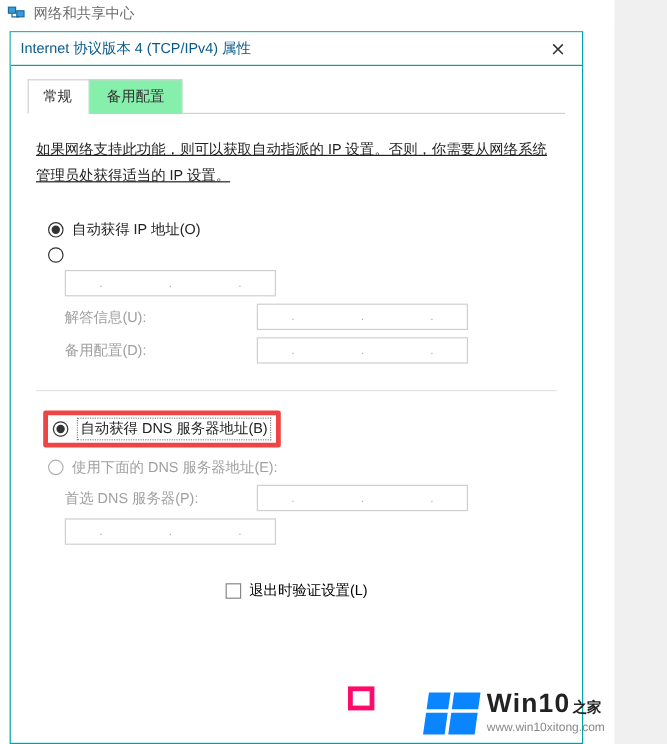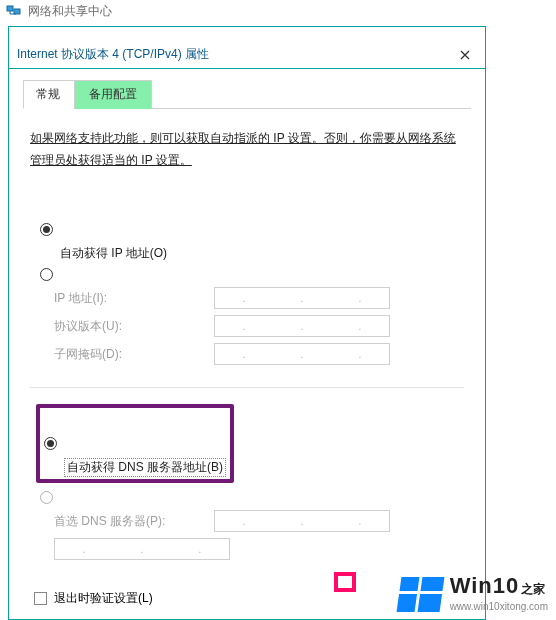--- a/index.html
+++ b/index.html
@@ -1,44 +1,44 @@
 <!DOCTYPE html>
 <html><head>
 <meta charset="utf-8">
 <style>
   * { box-sizing: border-box; }
   html, body { margin:0; padding:0; font-family: "Microsoft YaHei", "Segoe UI", sans-serif; font-size:12px; background:#f0f0f0; }
-  .desktop { width:556px; height:620px; position:relative; background:#fff; overflow:hidden; }
+  .desktop { width:512px; height:620px; position:relative; background:#fff; overflow:hidden; }
   .parent-bar { height:22px; display:flex; align-items:center; padding:2px 6px; background:#fff; color:#6b6b6b; font-size:12px; }
   .parent-bar .icon { margin-right:6px; }
   .dialog { position:absolute; left:8px; top:26px; width:478px; height:594px; background:#fff; border:1px solid #00a2a2; }
-  .titlebar { height:28px; background:#fff; border-bottom:1px solid #00a2a2; display:flex; align-items:center; padding:0 8px; color:#1a4a7a;margin-top:14px; }
+  .titlebar { height:28px; background:#fff; border-bottom:1px solid #00a2a2; display:flex; align-items:center; padding:0 8px; color:#1a4a7a; }
   .titlebar .title { flex:1; font-size:12px; color:#0a5a8a; }
   .close-btn { width:40px; height:28px; display:flex; align-items:center; justify-content:center; font-size:14px; color:#333; cursor:pointer; margin-right:-8px; }
   .body { padding:10px 14px 14px 14px; height:calc(100% - 28px); position:relative; }
   .tabs { display:flex; border-bottom:1px solid #d0d0d0; margin-bottom:0; }
   .tab { padding:5px 14px; border:1px solid #d0d0d0; border-bottom:none; margin-right:-1px; background:#86efac; font-size:12px; color:#333; cursor:pointer; position:relative; top:1px; }
   .tab.active { background:#fff; border-bottom:1px solid #fff;padding-left:12px; }
   .tab-panel { border:1px solid transparent; padding:14px 6px 6px 6px; }
   .desc { line-height:1.8; color:#222; margin:4px 0 14px 0;text-decoration:underline; }
   .group { padding:6px 4px 10px 4px; }
   .radio-row { display:flex; align-items:center; margin:6px 0; padding-left:6px; }
   .radio { width:13px; height:13px; border:1px solid #333; border-radius:50%; display:inline-flex; align-items:center; justify-content:center; margin-right:7px; background:#fff; }
   .radio.checked::after { content:""; width:7px; height:7px; background:#333; border-radius:50%; }
   .radio.disabled { border-color:#b0b0b0; }
-  .radio-label { color:#222;margin-top:48px; }
+  .radio-label { color:#222; }
   .radio-label.disabled { color:#a0a0a0; }
   .field-row { display:flex; align-items:center; margin:6px 0 6px 20px; }
   .field-label { width:160px; color:#a0a0a0; }
   .ip-input { width:176px; height:22px; border:1px solid #cfcfcf; background:#fff; display:flex; align-items:center; justify-content:space-around; color:#b0b0b0; font-size:10px; }
   .ip-input span { display:inline-block; width:4px; text-align:center; }
-  .highlight-box { border:4px solid #701a75; border-radius:2px; padding:2px 4px; display:inline-flex; align-items:center; margin:4px 0 2px 2px; }
+  .highlight-box { border:4px solid #ef4444; border-radius:2px; padding:2px 4px; display:inline-flex; align-items:center; margin:4px 0 2px 2px; }
   .highlight-box .radio-label { border:1px dotted #888; padding:0 2px; }
   .divider { border-top:1px solid #e3e3e3; margin:6px 0; }
-  .bottom-row { display:flex; align-items:center; justify-content:space-between; margin-top:14px; padding:0 4px;}
+  .bottom-row { display:flex; align-items:center; justify-content:center; margin-top:14px; padding:0 4px;}
   .chk-row { display:flex; align-items:center; }
   .chk { width:13px; height:13px; border:1px solid #888; background:#fff; margin-right:7px; }
   .adv-btn { width:84px; height:24px; border:1px solid #adadad; background:#e9e9e9; display:flex; align-items:center; justify-content:center; cursor:pointer; font-size:12px; }
   .side-text { position:absolute; right:0; top:262px; width:60px; font-size:12px; color:#333; line-height:2.4; text-align:left; }
 
   
   .watermark { position:absolute; right:8px; bottom:8px; display:flex; align-items:flex-end; gap:8px;margin-top:25px; }
   .win-logo { display:grid; grid-template-columns:18px 22px; grid-template-rows:14px 18px; gap:3px; transform:skewX(-8deg); }
   .win-logo div { background:#0a84ff; }
   .win-logo .s1{background:#0a84ff;}
@@ -87,56 +87,56 @@
 
         <div class="group">
           <div class="radio-row">
             <span class="radio checked"></span>
             <span class="radio-label">自动获得 IP 地址(O)</span>
           </div>
           <div class="radio-row">
             <span class="radio"></span>
           </div>
           <div class="field-row">
-            <span class="field-label">IP 地址(I):</span>
             <span class="ip-input">
                 <span>.</span>
                 <span>.</span>
                 <span>.</span>
               </span>
           </div>
           <div class="field-row">
-            <span class="field-label">协议版本(U):</span>
+            <span class="field-label">解答信息(U):</span>
             <span class="ip-input">
                 <span>.</span>
                 <span>.</span>
                 <span>.</span>
               </span>
           </div>
           <div class="field-row">
-            <span class="field-label">子网掩码(D):</span>
+            <span class="field-label">备用配置(D):</span>
             <span class="ip-input">
                 <span>.</span>
                 <span>.</span>
                 <span>.</span>
               </span>
           </div>
         </div>
 
         <div class="divider"></div>
 
         <div class="group">
           <div class="highlight-box">
             <div class="radio-row" style="margin:0;padding:0;">
               <span class="radio checked"></span>
               <span class="radio-label">自动获得 DNS 服务器地址(B)</span>
             </div>
           </div>
           <div class="radio-row">
             <span class="radio disabled"></span>
+            <span class="radio-label disabled">使用下面的 DNS 服务器地址(E):</span>
           </div>
           <div class="field-row">
             <span class="field-label">首选 DNS 服务器(P):</span>
             <span class="ip-input">
                 <span>.</span>
                 <span>.</span>
                 <span>.</span>
               </span>
           </div>
           <div class="field-row">

